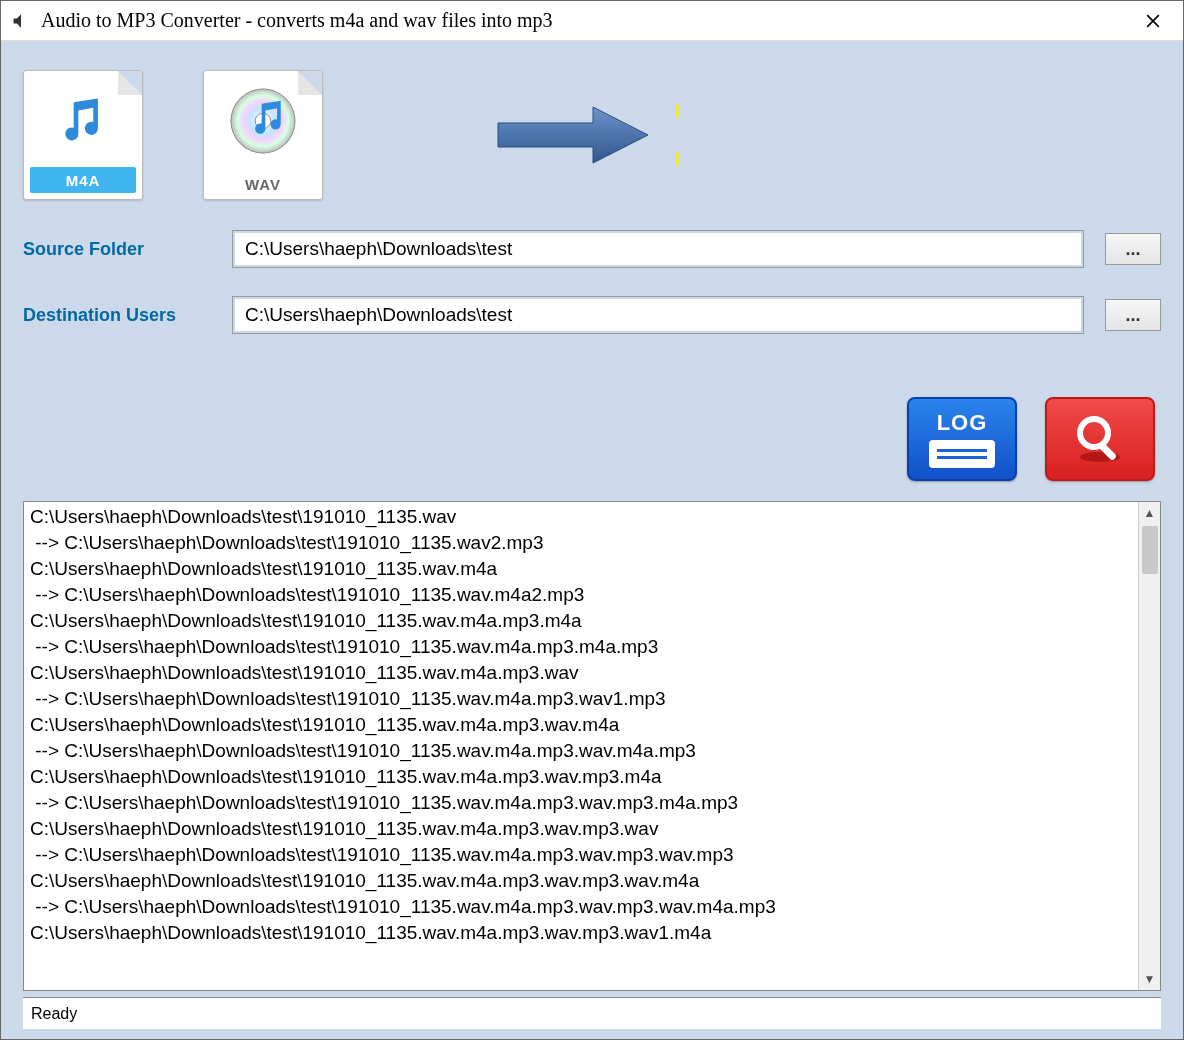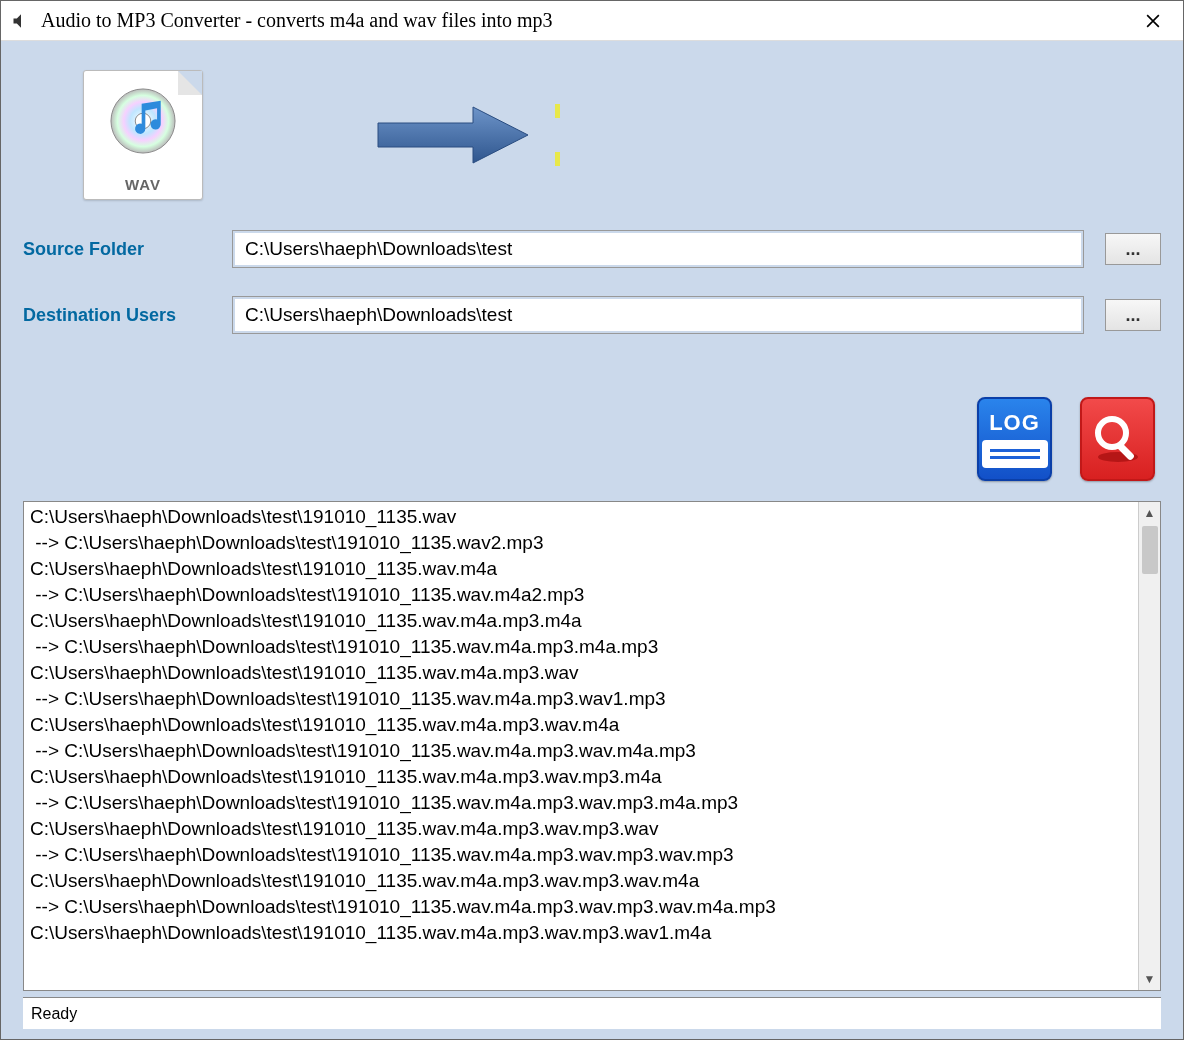--- a/index.html
+++ b/index.html
@@ -120,21 +120,21 @@
     border:1px solid #999;
     font-size:18px; font-weight:700; color:#333;
     display:flex;align-items:center;justify-content:center;
   }
   
   .actions {
     display:flex; justify-content:flex-end; gap:28px;
     margin: 34px 6px 20px 0;
   }
   .logbtn, .searchbtn {
-    width:75px; height:84px; border-radius:8px;
+    width:110px; height:84px; border-radius:8px;
     display:flex; flex-direction:column; align-items:center; justify-content:center;
     box-shadow:0 1px 2px rgba(0,0,0,0.3);
   }
   .logbtn {
     background:linear-gradient(#2a84ec,#1250c8);
     border:2px solid #0b3fa8;
   }
   .logbtn .lt { color:#fff; font-weight:800; font-size:22px; letter-spacing:1px;}
   .logbtn .card {
     width:66px; height:28px; background:#fff; border-radius:4px; margin-top:4px;
@@ -196,20 +196,29 @@
     <div class="close-btn">
       <svg viewBox="0 0 12 12" width="14" height="14">
           <path d="M1 1 L11 11 M11 1 L1 11" stroke="currentColor" stroke-width="1.4"></path>
         </svg>
     </div>
   </div>
 
   <div class="client">
 
     <div class="iconrow">
+      <div class="fileicon m4a">
+        <div class="fold"></div>
+        <div class="center">
+          <svg class="notes-svg" viewBox="0 0 60 60">
+            <path d="M20 12 L46 8 V40 a7 7 0 1 1 -5 -6.7 V18 L25 21 V46 a7 7 0 1 1 -5 -6.7 Z" fill="#2e8bdc"></path>
+          </svg>
+        </div>
+        <div class="badge">M4A</div>
+      </div>
       <div class="gap1"></div>
       <div class="fileicon wav">
         <div class="fold"></div>
         <div class="center">
           <div class="disc">
             <svg viewBox="0 0 70 70" width="68" height="68">
               <defs>
                 <radialGradient id="cd" cx="50%" cy="50%" r="50%">
                   <stop offset="0%" stop-color="#fff"></stop>
                   <stop offset="40%" stop-color="#bfe6ff"></stop>

